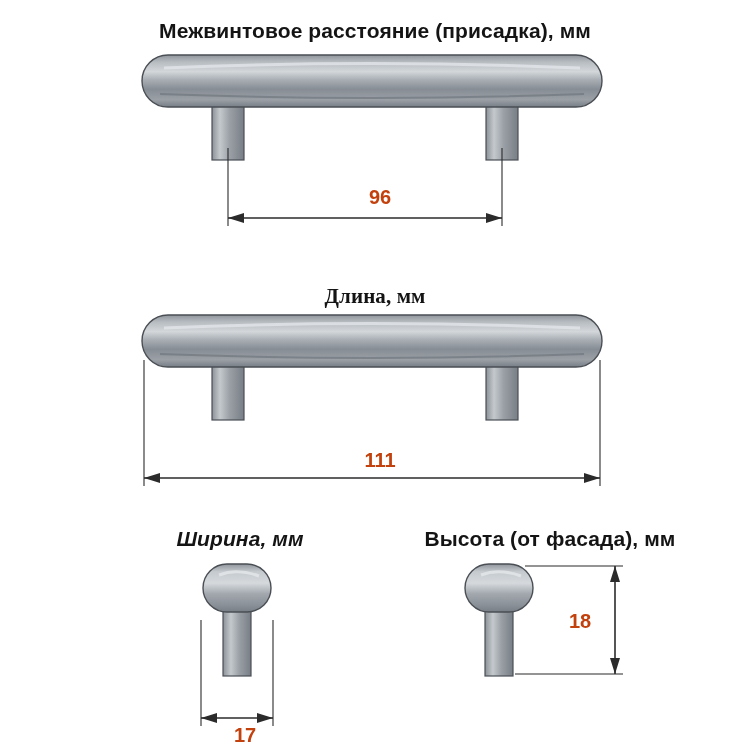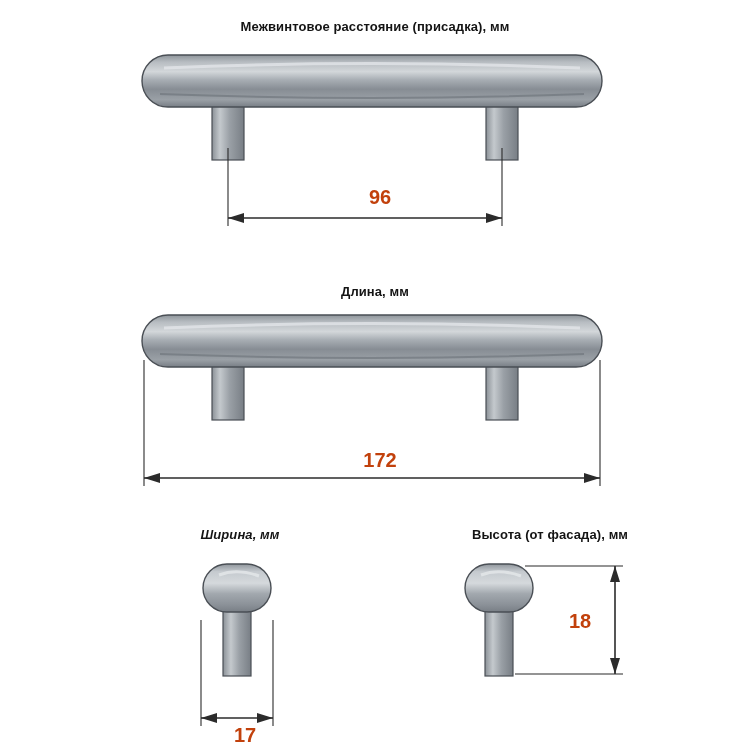--- a/index.html
+++ b/index.html
@@ -14,21 +14,21 @@
     color: #1a1a1a;
     position: relative;
     overflow: hidden;
   }
   .stage {
     position: absolute;
     inset: 0;
   }
   .caption {
     position: absolute;
-    font-size: 13px;
+    font-size: 21px;
     font-weight: bold;
     text-align: center;
     white-space: nowrap;
     color: #141414;
     letter-spacing: 0.1px;
   }
   .dim-label {
     position: absolute;
     font-size: 20px;
     font-weight: bold;
@@ -76,21 +76,21 @@
       <line x1="98" y1="100" x2="98" y2="178" stroke="#2b2b2b" stroke-width="1.1"></line>
       <line x1="372" y1="100" x2="372" y2="178" stroke="#2b2b2b" stroke-width="1.1"></line>
 
       <line x1="98" y1="170" x2="372" y2="170" stroke="#2b2b2b" stroke-width="1.6"></line>
       <polygon points="98,170 114,165 114,175" fill="#2b2b2b"></polygon>
       <polygon points="372,170 356,165 356,175" fill="#2b2b2b"></polygon>
     </svg>
   </div>
   <div class="dim-label" style="left:285px; top:186px; width:190px;">96</div>
 
-  <div class="caption" style="left:0; top:284px; width:750px;">Длина, мм</div>
+  <div class="caption" style="left:0; top:284px; width:750px;font-family:Liberation Serif, serif;">Длина, мм</div>
 
   <div class="fig" style="left:130px; top:308px;">
     <svg width="500" height="180" viewBox="0 0 500 180">
       <defs>
         <linearGradient id="barGradB" x1="0" y1="0" x2="0" y2="1">
           <stop offset="0%" stop-color="#8f959b"></stop>
           <stop offset="14%" stop-color="#b8bdc2"></stop>
           <stop offset="32%" stop-color="#d3d7da"></stop>
           <stop offset="48%" stop-color="#a7adb3"></stop>
           <stop offset="66%" stop-color="#878d94"></stop>
@@ -111,21 +111,21 @@
       <path d="M34 20 Q 242 11 450 20" fill="none" stroke="#e2e5e8" stroke-width="3" opacity="0.8"></path>
       <path d="M30 46 Q 242 54 454 46" fill="none" stroke="#6b7178" stroke-width="2" opacity="0.6"></path>
 
       <line x1="14" y1="52" x2="14" y2="178" stroke="#2b2b2b" stroke-width="1.1"></line>
       <line x1="470" y1="52" x2="470" y2="178" stroke="#2b2b2b" stroke-width="1.1"></line>
       <line x1="14" y1="170" x2="470" y2="170" stroke="#2b2b2b" stroke-width="1.6"></line>
       <polygon points="14,170 30,165 30,175" fill="#2b2b2b"></polygon>
       <polygon points="470,170 454,165 454,175" fill="#2b2b2b"></polygon>
     </svg>
   </div>
-  <div class="dim-label" style="left:285px; top:449px; width:190px;">172</div>
+  <div class="dim-label" style="left:285px; top:449px; width:190px;">111</div>
 
   <div class="caption" style="left:120px; top:527px; width:240px;font-style:italic;">Ширина, мм</div>
 
   <div class="fig" style="left:175px; top:558px;">
     <svg width="140" height="185" viewBox="0 0 140 185">
       <defs>
         <linearGradient id="capGradC" x1="0" y1="0" x2="0" y2="1">
           <stop offset="0%" stop-color="#8f959b"></stop>
           <stop offset="16%" stop-color="#c5cacf"></stop>
           <stop offset="40%" stop-color="#d5d9dc"></stop>

